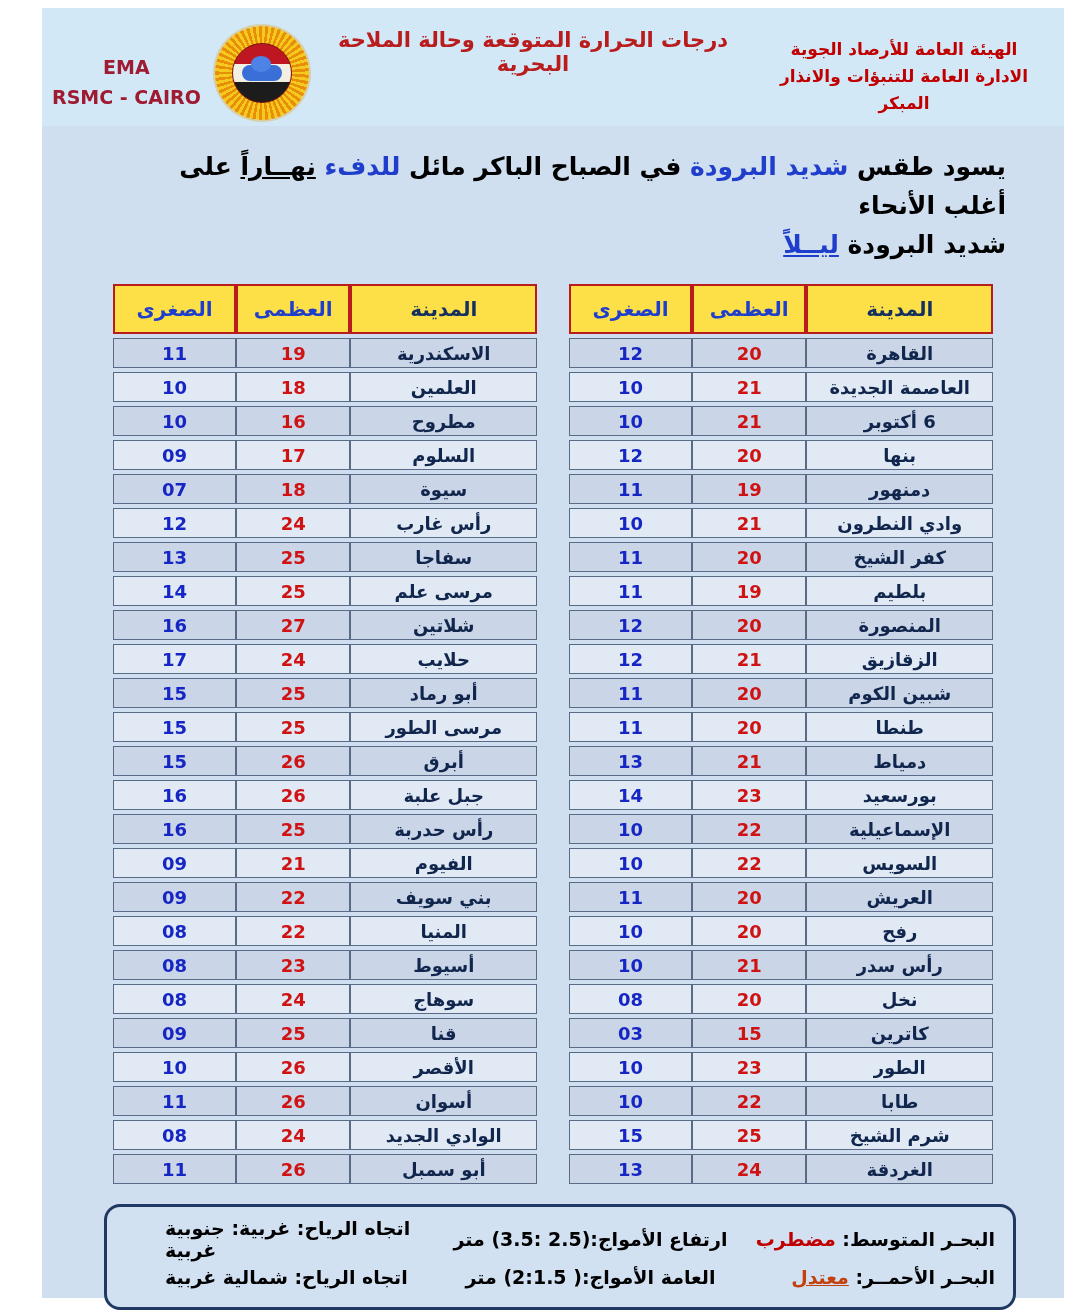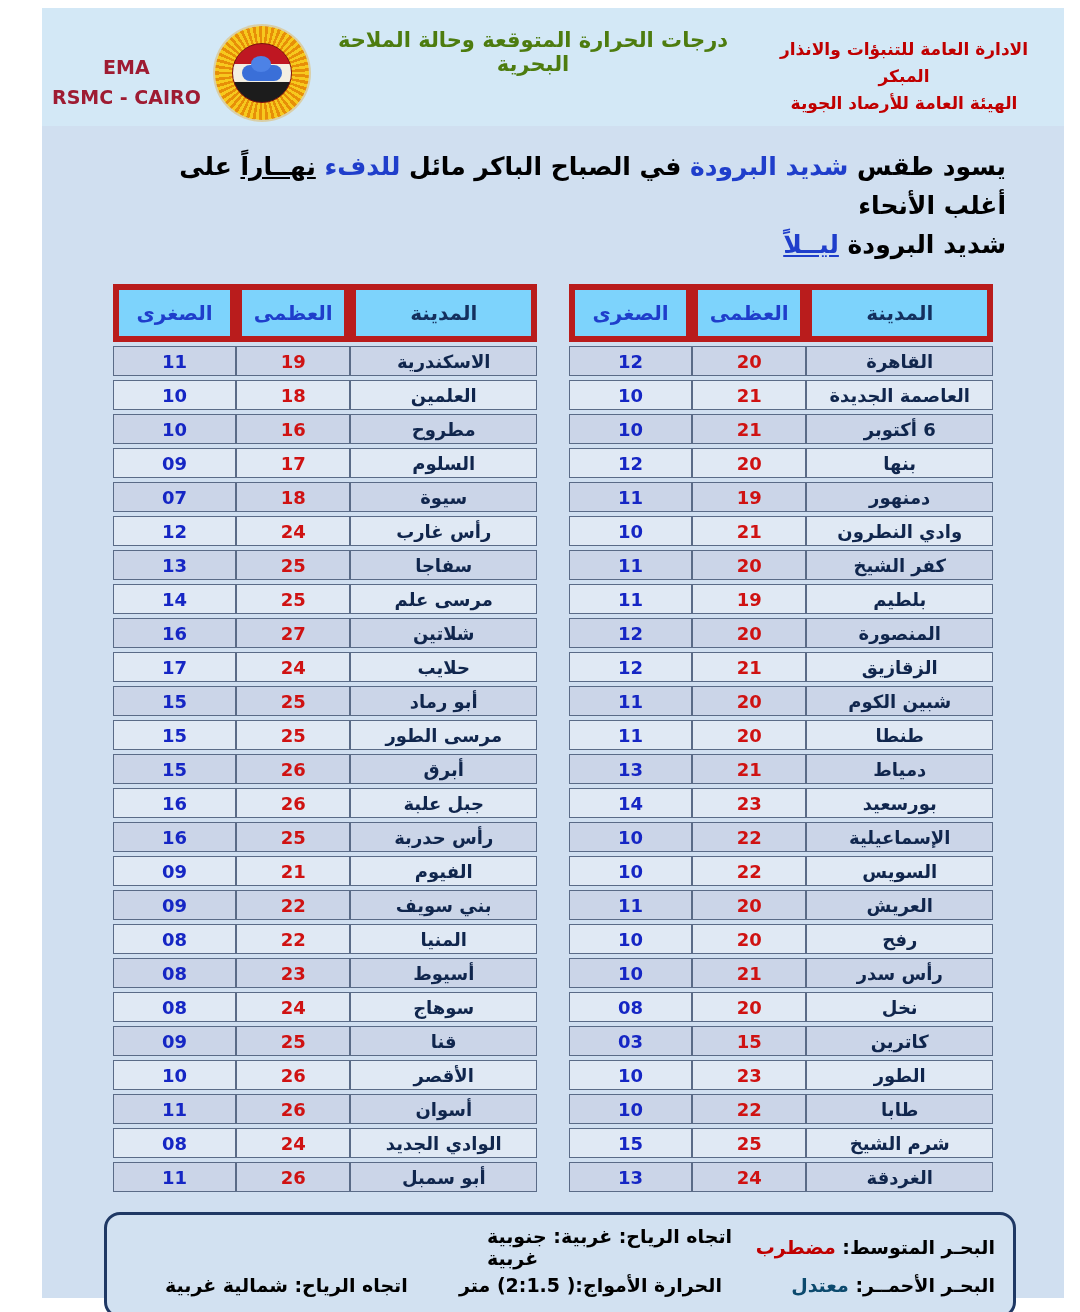--- a/index.html
+++ b/index.html
@@ -14,21 +14,21 @@
     background:#d0dff0;
   }
   
   .header{
     display:flex;align-items:flex-start;
     background:#d3e8f6;
     padding:14px 10px 6px 10px;
   }
   .authority{width:300px;text-align:center;color:#c00000;font-weight:bold;font-size:17px;line-height:1.6;padding-top:14px;}
   .title-block{flex:1;text-align:center;padding-top:6px;}
-  .doc-title{color:#4d7c0f;font-weight:bold;font-size:21px;}
+  .doc-title{color:#b91c1c;font-weight:bold;font-size:21px;}
   .doc-date{color:#182a4d;font-weight:bold;font-size:27px;margin-top:8px;}
   .org-block{width:260px;display:flex;align-items:center;justify-content:flex-end;gap:14px;padding-top:4px;}
   .org-label{color:#9e1b32;font-weight:bold;font-size:19px;text-align:center;direction:ltr;line-height:1.6;padding-top:18px;}
   .logo{
     width:94px;height:94px;border-radius:50%;flex:0 0 auto;
     background:repeating-conic-gradient(#f6c91e 0deg 4deg,#e78f08 4deg 8deg);
     display:flex;align-items:center;justify-content:center;
     box-shadow:0 0 0 2px rgba(230,160,20,.35);
   }
   .logo-core{
@@ -51,21 +51,21 @@
   }
   .summary .blue{color:#1f3ecb;}
   .summary .u{text-decoration:underline;}
   
   .tables{
     display:flex;justify-content:center;gap:32px;
     padding:6px 10px 0 10px;
   }
   table.temps{border-collapse:separate;border-spacing:0 4px;width:424px;}
   table.temps th{
-    background:#7dd3fc;border:6px solid #b91c1c;
+    background:#fde047;border:2px solid #b91c1c;
     height:44px;font-size:20px;font-weight:bold;text-align:center;
   }
   table.temps th.h-city{color:#14305e;width:44%;text-align:center;}
   table.temps th.h-max,table.temps th.h-min{color:#1f3ecb;}
   table.temps th.h-max{width:27%;}
   table.temps th.h-min{width:29%;}
   table.temps td{
     border:1px solid #5a6b87;height:26px;padding:1px 8px;
     text-align:center;font-weight:bold;font-size:18px;
   }
@@ -81,38 +81,38 @@
     padding:10px 18px;
     background:#d2e1f1;
   }
   .marine-row{
     display:grid;grid-template-columns:30% 33% 37%;
     align-items:center;height:40px;
     font-weight:bold;font-size:19px;color:#000;
   }
   .sea-name{text-align:right;}
   .status-red{color:#c00000;}
-  .status-blue{color:#0c4a6e;}
+  .status-blue{color:#c2410c;text-decoration:underline;}
   .waves{text-align:center;}
   .wind{text-align:left;padding-left:40px;}
   
   .signatures{
     display:flex;justify-content:space-between;
     padding:34px 40px 0 40px;
   }
 </style>
 </head>
 <body>
 
 <div class="page">
 
   <div class="header">
     <div class="authority">
+      <div>الهيئة العامة للأرصاد الجوية</div>
       <div>الادارة العامة للتنبؤات والانذار المبكر</div>
-      <div>الهيئة العامة للأرصاد الجوية</div>
     </div>
     <div class="title-block">
       <div class="doc-title">درجات الحرارة المتوقعة وحالة الملاحة البحرية</div>
     </div>
     <div class="org-block">
       <div class="logo">
         <div class="logo-core">
           <div class="cloud"></div>
         </div>
       </div>
@@ -400,25 +400,26 @@
             <td class="c-max">26</td>
             <td class="c-min">11</td>
           </tr>
         </tbody>
     </table>
   </div>
 
   <div class="marine">
     <div class="marine-row">
       <div class="sea-name"><span>البحـر المتوسط:</span> <span class="status-red">مضطرب</span></div>
+      <div class="waves">ارتفاع الأمواج:(2.5 :3.5) متر</div>
       <div class="wind">اتجاه الرياح: غربية: جنوبية غربية</div>
     </div>
     <div class="marine-row">
       <div class="sea-name"><span>البحـر الأحمــر: </span> <span class="status-blue">معتدل</span></div>
-      <div class="waves">الحرارة الأمواج:( 2:1.5) متر</div>
+      <div class="waves">العامة الأمواج:( 2:1.5) متر</div>
       <div class="wind">اتجاه الرياح: شمالية غربية</div>
     </div>
   </div>
 
   <div class="signatures">
     
     
     
   </div>
 

